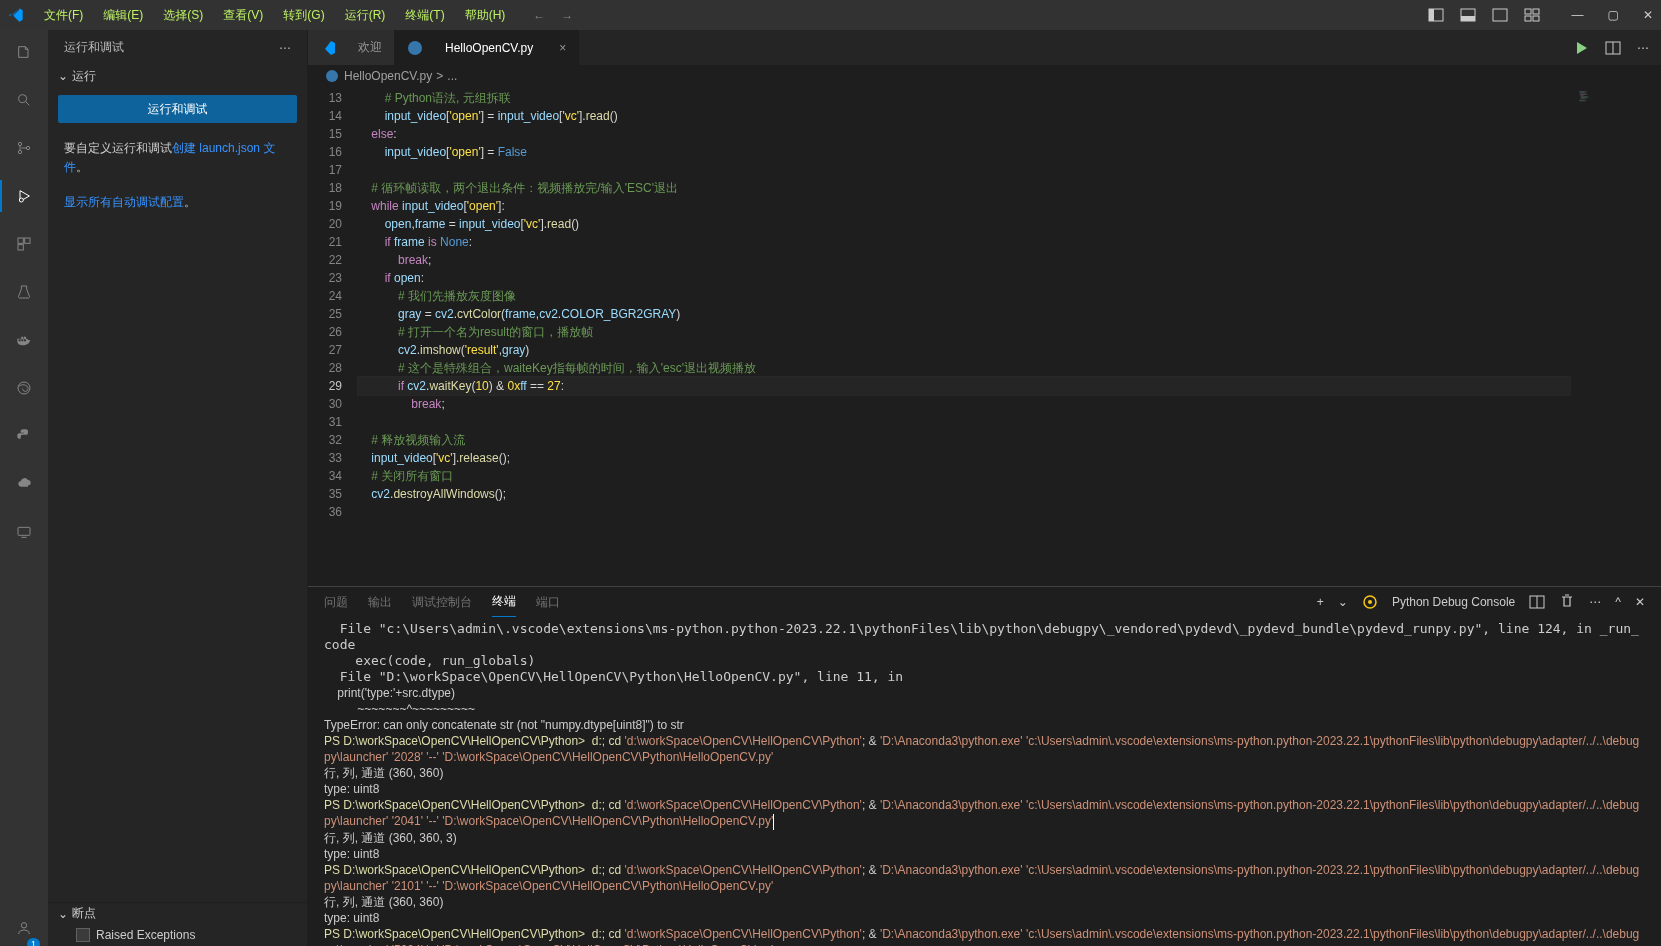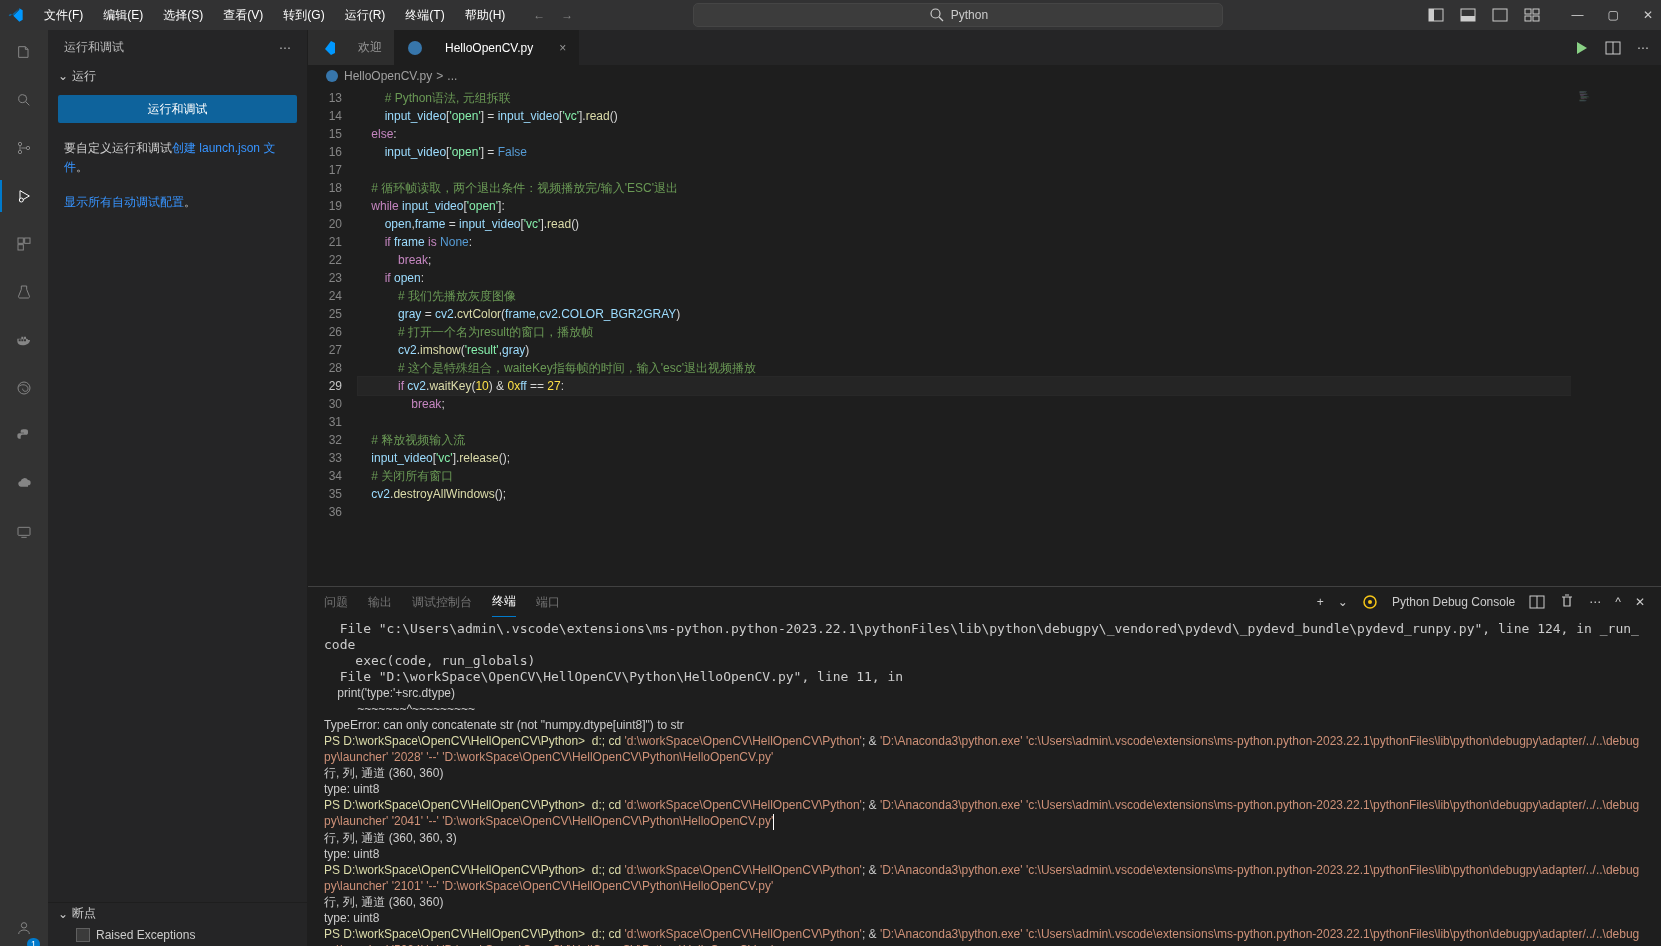--- a/index.html
+++ b/index.html
@@ -1,19 +1,19 @@
 <!DOCTYPE html>
 <html><head>
 <meta charset="utf-8">
 <style>
 *{margin:0;padding:0;box-sizing:border-box;font-family:"Segoe UI",Arial,sans-serif;font-size:12px}
 body{background:#1e1e1e;color:#cccccc;overflow:hidden;width:1661px;height:946px}
 .titlebar{height:30px;background:#323233;display:flex;align-items:center;padding:0 8px;gap:4px}
 .titlebar .logo{width:16px;height:16px;margin-right:8px}
-.menu-item{padding:4px 8px;height:30px;display:flex;align-items:center;cursor:pointer;color:#ffffff}
+.menu-item{padding:4px 8px;height:30px;display:flex;align-items:center;cursor:pointer;color:#bef264}
 .nav-arrows{display:flex;gap:16px;margin:0 16px;color:#858585}
 .search-box{flex:0 0 530px;height:24px;background:#3c3c3c;border:1px solid #454545;border-radius:5px;display:flex;align-items:center;justify-content:center;gap:6px;margin:0 auto;color:#cccccc}
 .title-controls{margin-left:auto;display:flex;gap:16px;align-items:center;color:#cccccc}
 .win-controls{display:flex;gap:24px;margin-left:16px}
 
 .main{display:flex;height:calc(100% - 30px)}
 .activity-bar{width:48px;background:#333333;display:flex;flex-direction:column;align-items:center;padding-top:10px;gap:24px}
 .activity-bar .act{width:24px;height:24px;display:flex;align-items:center;justify-content:center;color:#858585;cursor:pointer;position:relative}
 .activity-bar .act.active{color:#fff}
 .activity-bar .act.active::before{content:"";position:absolute;left:-12px;top:-4px;width:2px;height:32px;background:#007acc}
@@ -44,21 +44,21 @@
 .editor{flex:1;display:flex;position:relative;font-family:Consolas,monospace;font-size:13px;overflow:hidden}
 .gutter{width:50px;text-align:right;color:#858585;padding-right:16px;line-height:18px;padding-top:2px}
 .gutter .ln{height:18px}
 .gutter .ln.active{color:#c6c6c6}
 .code{flex:1;line-height:18px;padding-top:2px;white-space:pre;color:#d4d4d4}
 .code .line{height:18px}
 .code .line.active{background:rgba(255,255,255,0.03);outline:1px solid #282828}
 .minimap{width:90px;background:#1e1e1e;position:relative}
 .minimap-content{position:absolute;top:4px;right:4px;width:80px;height:110px;opacity:0.6}
 
-.kw{color:#c586c0}.str{color:#86efac}.cmt{color:#6a9955}.num{color:#fde047}.fn{color:#dcdcaa}.var{color:#9cdcfe}.const{color:#569cd6}
+.kw{color:#c586c0}.str{color:#fde047}.cmt{color:#6a9955}.num{color:#fde047}.fn{color:#dcdcaa}.var{color:#9cdcfe}.const{color:#569cd6}
 
 .panel{height:360px;border-top:1px solid #414141;display:flex;flex-direction:column;background:#1e1e1e}
 .panel-tabs{height:30px;display:flex;align-items:center;padding:0 16px;gap:20px}
 .ptab{color:#737373;cursor:pointer;height:30px;display:flex;align-items:center}
 .ptab.active{color:#fff;border-bottom:1px solid #007acc}
 .panel-actions{margin-left:auto;display:flex;align-items:center;gap:14px;color:#cccccc}
 .terminal{flex:1;padding:4px 16px;font-family:Consolas,monospace;font-size:13px;line-height:16px;overflow:hidden;white-space:pre-wrap;word-break:break-all}
 .term-yellow{color:#dcdcaa}
 .term-str{color:#ce9178}
 .cursor{display:inline-block;width:1px;height:16px;background:#fff;vertical-align:middle}
@@ -80,29 +80,20 @@
   <div class="menu-item">编辑(E)</div>
   <div class="menu-item">选择(S)</div>
   <div class="menu-item">查看(V)</div>
   <div class="menu-item">转到(G)</div>
   <div class="menu-item">运行(R)</div>
   <div class="menu-item">终端(T)</div>
   <div class="menu-item">帮助(H)</div>
   <div class="nav-arrows">
     <span class="icon">←</span>
     <span class="icon">→</span>
-  </div>
-  <div class="search-box">
-    <span class="icon">
-        <svg viewBox="0 0 16 16">
-          <circle cx="6.5" cy="6.5" r="4.5" fill="none" stroke="currentColor" stroke-width="1.2"></circle>
-          <line x1="10" y1="10" x2="14" y2="14" stroke="currentColor" stroke-width="1.2"></line>
-        </svg>
-      </span>
-    <span>Python</span>
   </div>
   <div class="title-controls">
     <span class="icon">
         <svg viewBox="0 0 16 16">
           <rect x="1" y="2" width="14" height="12" fill="none" stroke="currentColor"></rect>
           <rect x="1" y="2" width="5" height="12" fill="currentColor"></rect>
         </svg>
       </span>
     <span class="icon">
         <svg viewBox="0 0 16 16">

